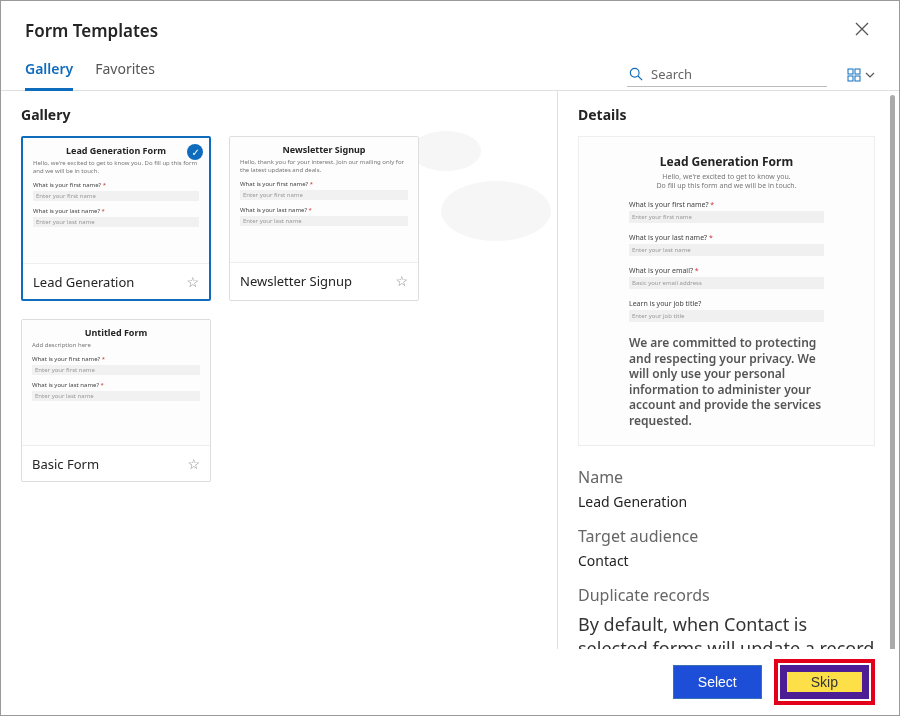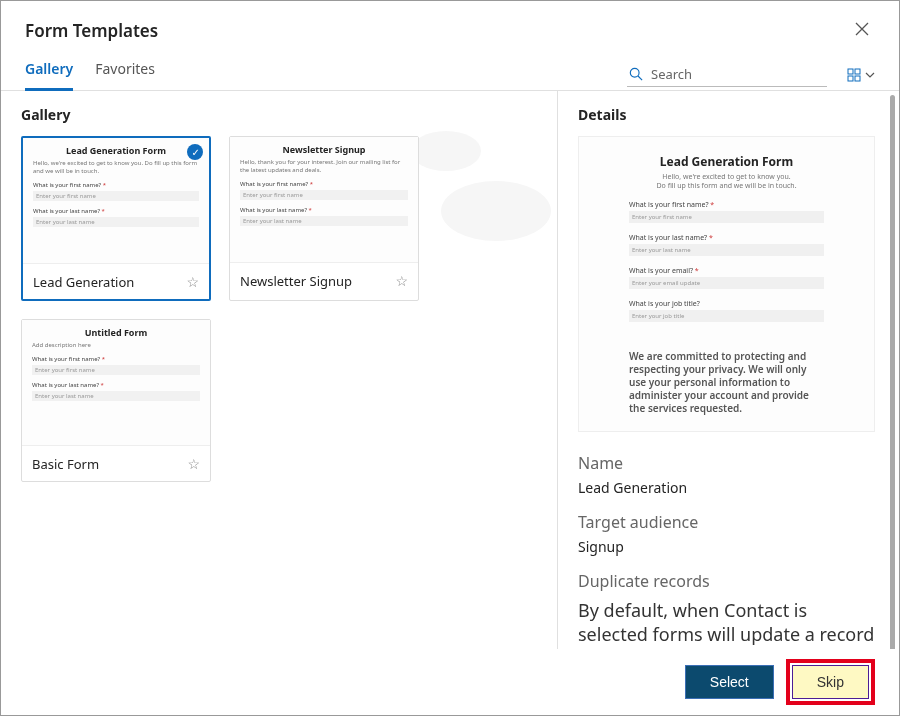--- a/index.html
+++ b/index.html
@@ -37,28 +37,28 @@
   .card-footer { display:flex; align-items:center; justify-content:space-between; padding:8px 10px; }
   .card-footer .name { font-size:13px; }
   .star { color:#888; font-size:14px; }
   .details-preview { border:1px solid #eee; background:#fdfdfd; padding:16px 50px; margin-bottom:20px; }
   .dp-title { font-size:12px; font-weight:700; text-align:center; }
   .dp-desc { font-size:7px; color:#777; text-align:center; margin:2px 0 8px 0; }
   .dp-field { margin-top:10px; }
   .dp-label { font-size:7px; color:#444; }
   .dp-label.req::after { content:" *"; color:#c33; }
   .dp-input { height:12px; background:#f0f0f0; margin-top:2px; padding:0 3px; font-size:6px; color:#999; line-height:12px; }
-  .dp-note { font-size:10px; font-weight:600; color:#555; margin-top:28px; line-height:1.3; }
+  .dp-note { font-size:12px; font-weight:600; color:#555; margin-top:13px; line-height:1.3; }
   .meta-label { font-size:16px; color:#666; margin-top:2px; }
   .meta-value { font-size:14px; margin-top:4px; margin-bottom:14px; }
   .meta-desc { font-size:18px; color:#333; line-height:1.35; margin-top:6px; }
   .meta-desc a { color:#0f6cbd; text-decoration:none; }
   .footer { position:absolute; bottom:0; left:0; right:0; height:66px; display:flex; align-items:center; justify-content:flex-end; gap:12px; padding:0 24px; background:#fff;}
-  .btn { height:34px; padding:0 24px; font-size:14px; cursor:pointer; border:1px solid #4c1d95; background:#fef9c3; color:#333; }
-  .btn.primary { background:#0c4a6e; color:#fff; border:1px solid #3b6fb6; }
+  .btn { height:34px; padding:0 24px; font-size:14px; cursor:pointer; border:7px solid #4c1d95; background:#fde047; color:#333; }
+  .btn.primary { background:#1d4ed8; color:#fff; border:1px solid #3b6fb6; }
   .btn-highlight { border:4px solid #e3001b; padding:2px; }
   .cloud { position:absolute; border-radius:50%; background:#f6f6f6; z-index:-1; }
 </style>
 </head>
 <body>
 
 <div class="window">
   <div class="titlebar">
     <h1>Form Templates</h1>
     <div class="close">
@@ -117,21 +117,21 @@
           </div>
           <div class="card-footer">
             <span class="name">Lead Generation</span>
             <span class="star">☆</span>
           </div>
         </div>
 
         <div class="card">
           <div class="card-preview">
             <div class="pv-title">Newsletter Signup</div>
-            <div class="pv-desc">Hello, thank you for your interest. Join our mailing list for the latest updates and deals.</div>
+            <div class="pv-desc">Hello, thank you for your interest. Join our mailing only for the latest updates and deals.</div>
             <div class="pv-field">
                 <div class="pv-label">What is your first name?</div>
                 <div class="pv-input">Enter your first name</div>
               </div>
             <div class="pv-field">
                 <div class="pv-label">What is your last name?</div>
                 <div class="pv-input">Enter your last name</div>
               </div>
           </div>
           <div class="card-footer">
@@ -171,34 +171,34 @@
         <div class="dp-field">
             <div class="dp-label req">What is your first name?</div>
             <div class="dp-input">Enter your first name</div>
           </div>
         <div class="dp-field">
             <div class="dp-label req">What is your last name?</div>
             <div class="dp-input">Enter your last name</div>
           </div>
         <div class="dp-field">
             <div class="dp-label req">What is your email?</div>
-            <div class="dp-input">Enter your email update</div>
-          </div>
-        <div class="dp-field">
-            <div class="dp-label">What is your job title?</div>
+            <div class="dp-input">Basic your email address</div>
+          </div>
+        <div class="dp-field">
+            <div class="dp-label">Learn is your job title?</div>
             <div class="dp-input">Enter your job title</div>
           </div>
         <div class="dp-note">We are committed to protecting and respecting your privacy. We will only use your personal information to administer your account and provide the services requested.</div>
       </div>
 
       <div class="meta-label">Name</div>
       <div class="meta-value">Lead Generation</div>
 
       <div class="meta-label">Target audience</div>
-      <div class="meta-value">Signup</div>
+      <div class="meta-value">Contact</div>
 
       <div class="meta-label">Duplicate records</div>
       <div class="meta-desc">
         <span>By default, when Contact is selected forms will update a record if it exists. You can change the defaults for duplicate records management later in form Settings. </span><a href="#">Learn more</a>
       </div>
     </div>
   </div>
 
   <div class="footer">
     <button class="btn primary">Select</button>

